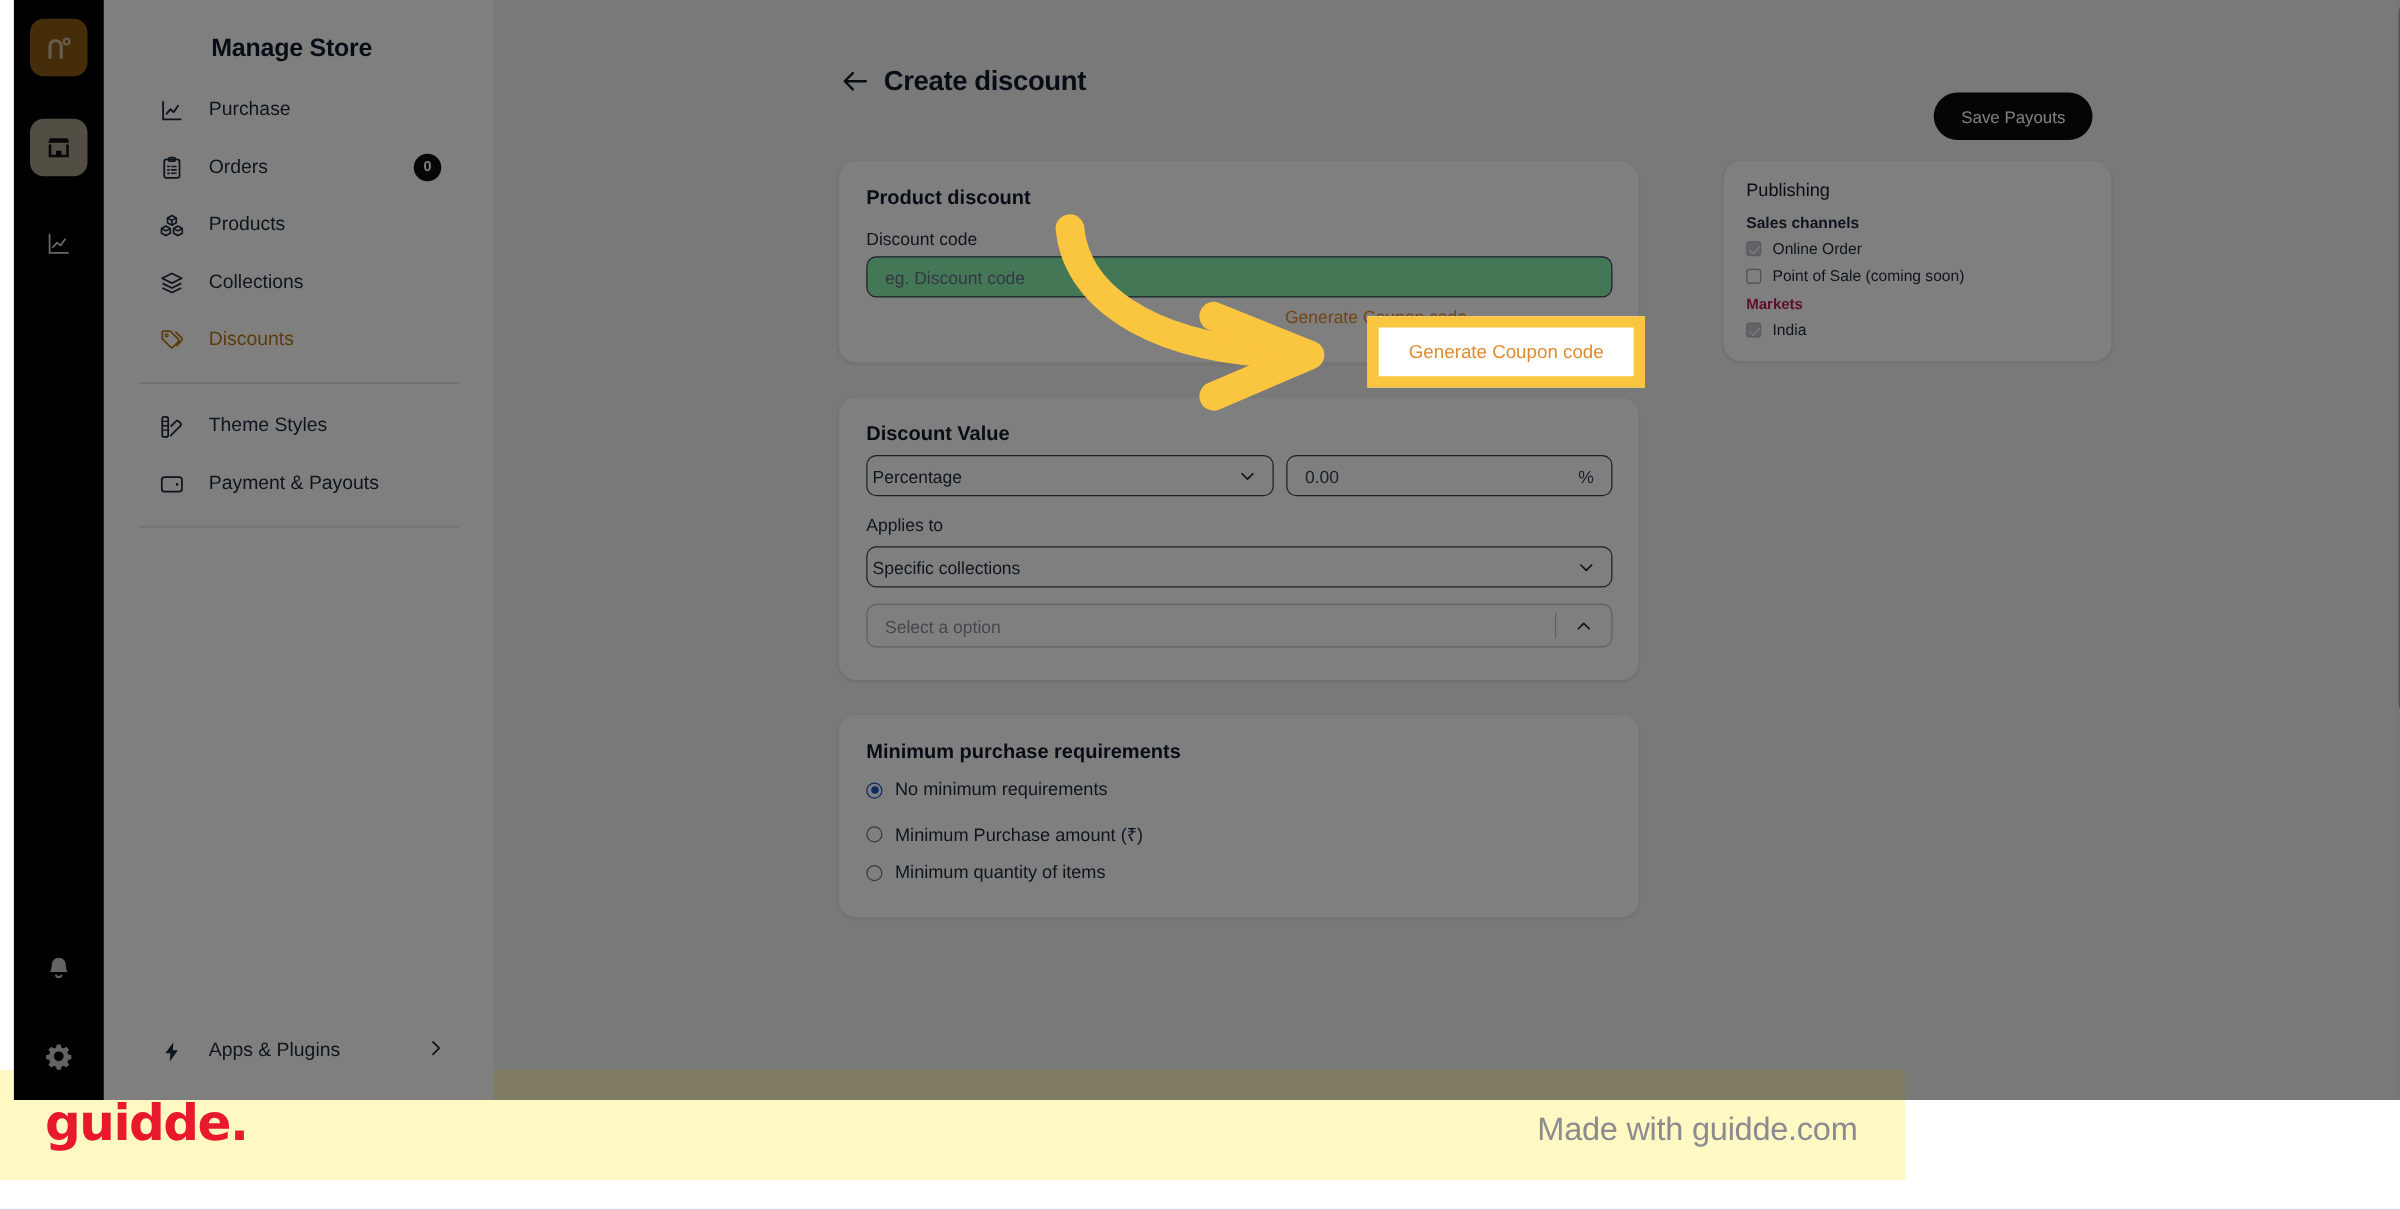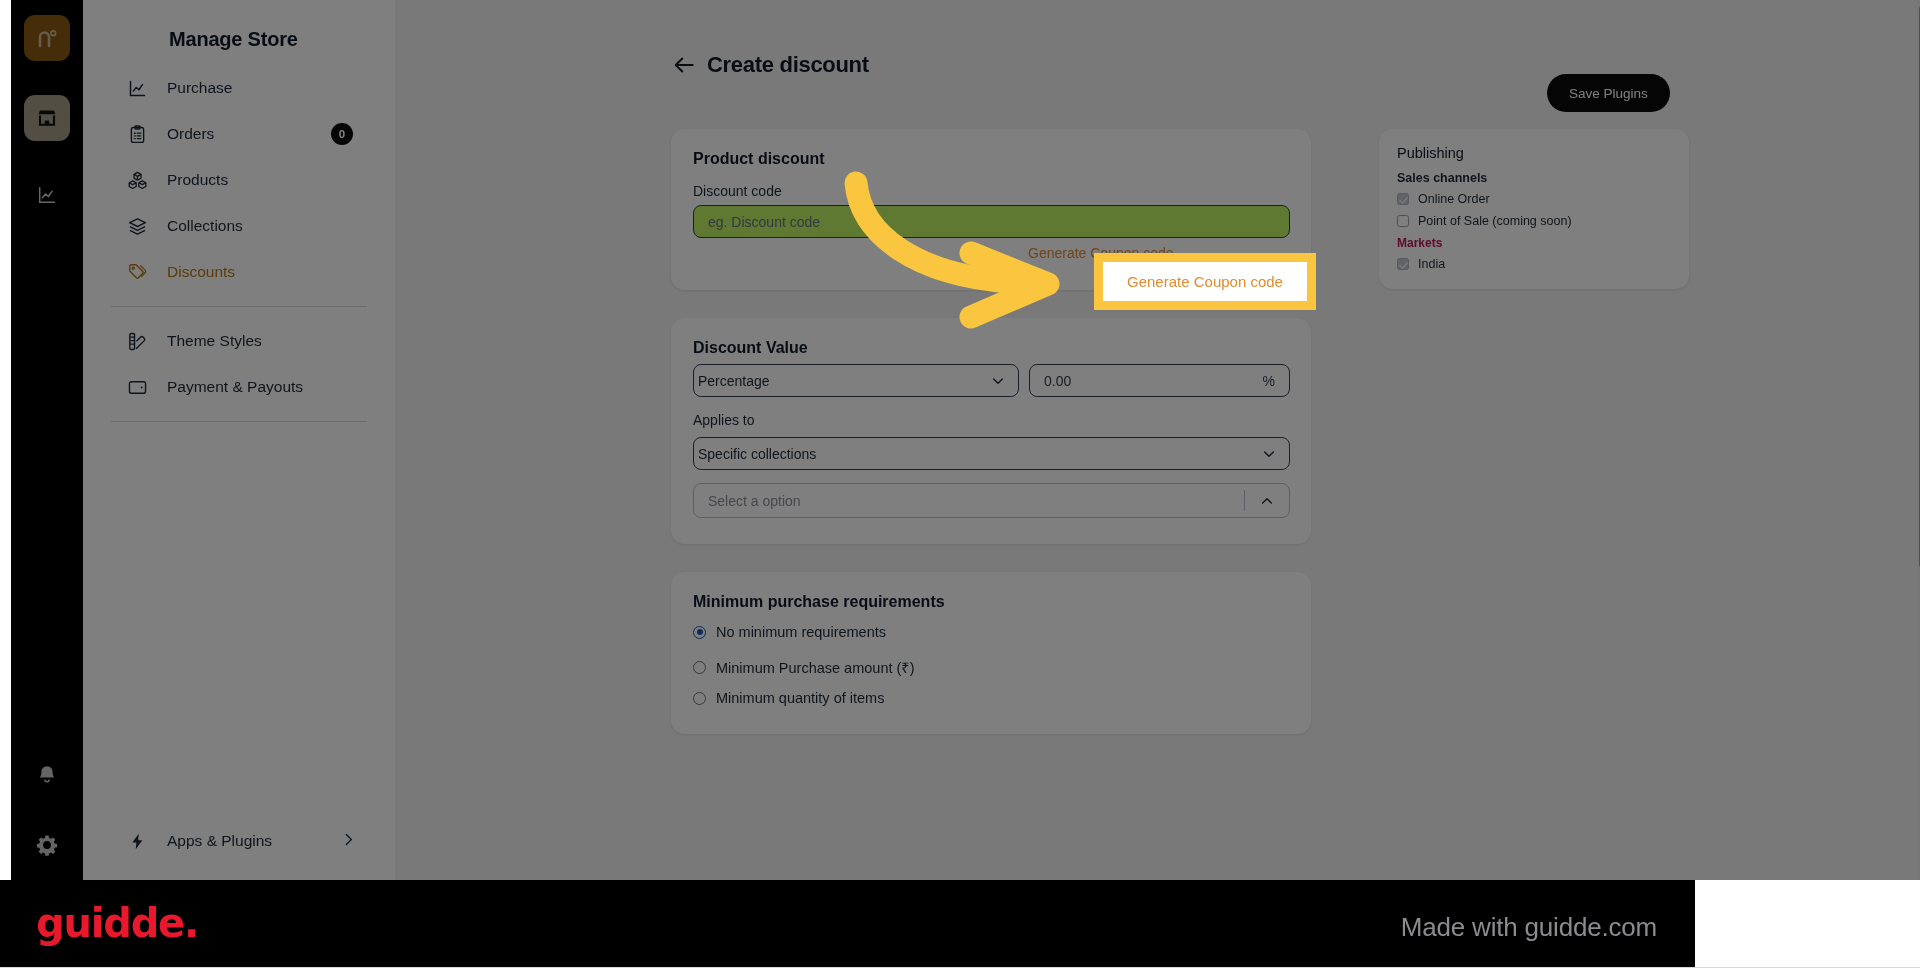--- a/index.html
+++ b/index.html
@@ -95,21 +95,21 @@
   }
   #card-product { left:276px; top:129px; width:640px; height:161px; }
   #card-value   { left:276px; top:318px; width:640px; height:226px; }
   #card-min     { left:276px; top:572px; width:640px; height:162px; }
   #card-publish { left:984px; top:129px; width:310px; height:160px; }
 
   .card-h { font-size:16px; font-weight:700; color:#101828; }
   .fld-label { font-size:14px; color:#1d2939; }
 
   .txtinput {
-    background:#bef264; border:1px solid #344054; border-radius:8px;
+    background:#86efac; border:1px solid #344054; border-radius:8px;
     height:33px; display:flex; align-items:center; padding:0 14px;
     font-size:14px; color:#667085;
   }
   .selbox {
     background:#ffffff; border:1px solid #344054; border-radius:8px;
     height:33px; display:flex; align-items:center; padding:0 4px;
     font-size:14px; color:#1d2939; position:relative; cursor:pointer;
   }
   .selbox .chev { position:absolute; right:12px; top:50%; transform:translateY(-50%);
     color:#1d2939; }
@@ -189,22 +189,22 @@
     position:absolute; left:1083px; top:253px; width:222px; height:57px;
     background:#ffffff; border:9px solid #fbc63f;
     display:flex; align-items:center; justify-content:center;
   }
   #hl-box .hl-txt { font-size:15px; color:#e08b2e; white-space:nowrap; }
   #hl-line { position:absolute; left:1092px; top:262px; width:204px; height:1px;
     background:#344054; }
 
   
   #footer {
-    position:absolute; left:0; top:880px; width:1695px; height:88px;
-    background:#000000;
+    position:absolute; left:0; top:856px; width:1524px; height:88px;
+    background:#fef9c3;
   }
   #brand {
     position:absolute; left:36px; top:20px;
     font-size:40px; font-weight:700; color:#e8192c; letter-spacing:-1.2px;
     font-family:"DejaVu Sans", sans-serif;
   }
   #madewith {
     position:absolute; right:38px; top:32px;
     font-size:26px; color:#8b8b90; letter-spacing:-0.2px;
   }
@@ -356,21 +356,21 @@
 
     <div id="page-head">
       <span id="back-arrow">
         <svg width="26" height="26" viewBox="0 0 24 24">
             <path d="M20 12 H4.6 M10.4 6 L4.4 12 l6 6" fill="none" stroke="currentColor" stroke-width="1.8" stroke-linecap="round" stroke-linejoin="round"></path>
           </svg>
       </span>
       <span id="page-title">Create discount</span>
     </div>
 
-    <button id="save-btn">Save Plugins</button>
+    <button id="save-btn">Save Payouts</button>
 
     <div class="card" id="card-product">
       <div class="card-h" id="lbl-product">Product discount</div>
       <div class="fld-label" id="lbl-disccode">Discount code</div>
       <div class="txtinput" id="in-disccode">eg. Discount code</div>
       <div id="gen-link-base">Generate Coupon code</div>
     </div>
 
     <div class="card" id="card-value">
       <div class="card-h" id="lbl-value">Discount Value</div>

